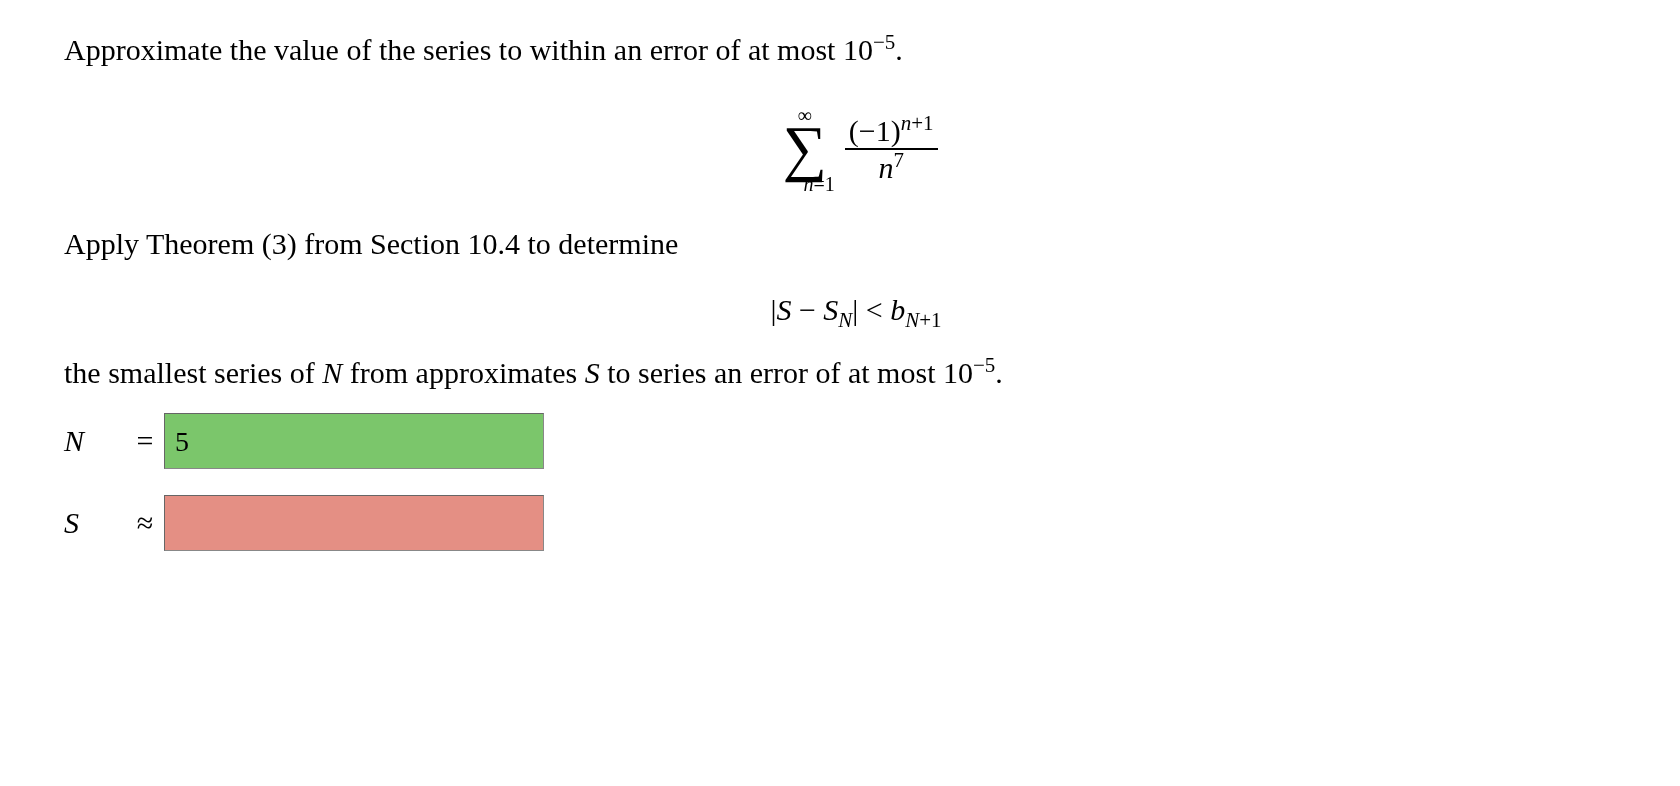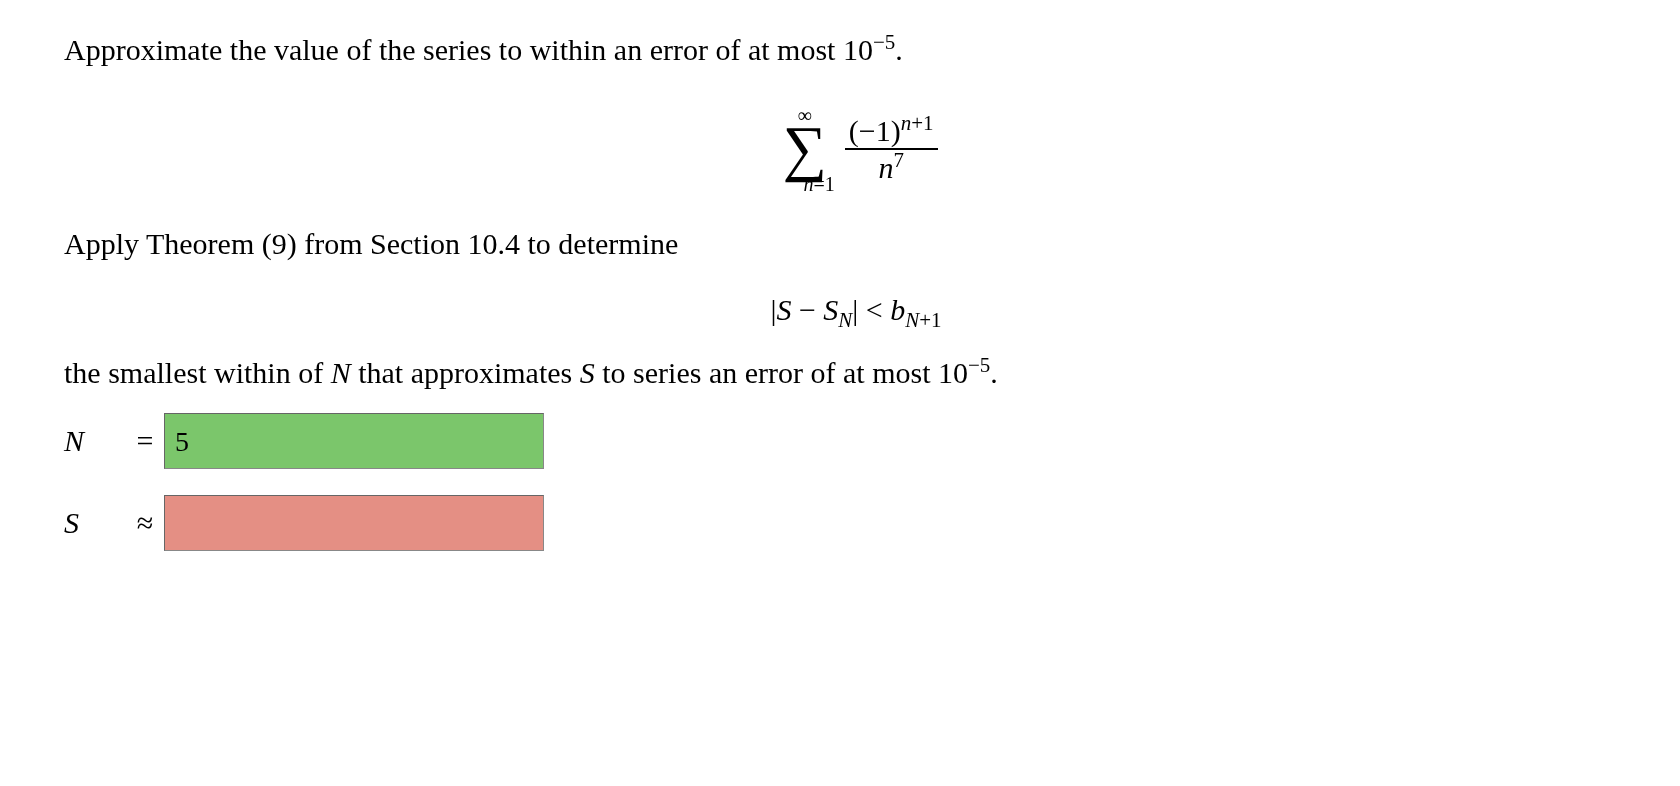--- a/index.html
+++ b/index.html
@@ -146,28 +146,28 @@
         <span class="num">
           <span>(−1)</span><sup><span class="mathit">n</span>+1</sup>
         </span>
         <span class="den">
           <span class="mathit">n</span><sup>7</sup>
         </span>
       </span>
     </span>
   </div>
 
-  <div class="para">Apply Theorem (9) from Section 10.4 to determine</div>
+  <div class="para">Apply Theorem (3) from Section 10.4 to determine</div>
 
   <div class="inline-eq">
     <span>|</span><span class="mathit">S</span><span> − </span><span class="mathit">S</span><span class="sub mathit">N</span><span>|</span><span> &lt; </span><span class="mathit">b</span><span class="sub mathit" style="font-style:normal"><span class="mathit">N</span>+1</span>
   </div>
 
   <div class="para">
-    <span>the smallest within of </span><span class="mathit">N</span><span> that approximates </span><span class="mathit">S</span><span> to series an error of at most </span><span><span>10</span><sup>−5</sup></span><span>.</span>
+    <span>the smallest series of </span><span class="mathit">N</span><span> from approximates </span><span class="mathit">S</span><span> to series an error of at most </span><span><span>10</span><sup>−5</sup></span><span>.</span>
   </div>
 
   <div class="answer-row">
     <span class="answer-label"><span class="mathit">N</span></span>
     <span class="answer-eq">=</span>
     <span class="input-box input-correct">5</span>
   </div>
 
   <div class="answer-row">
     <span class="answer-label"><span class="mathit">S</span></span>

